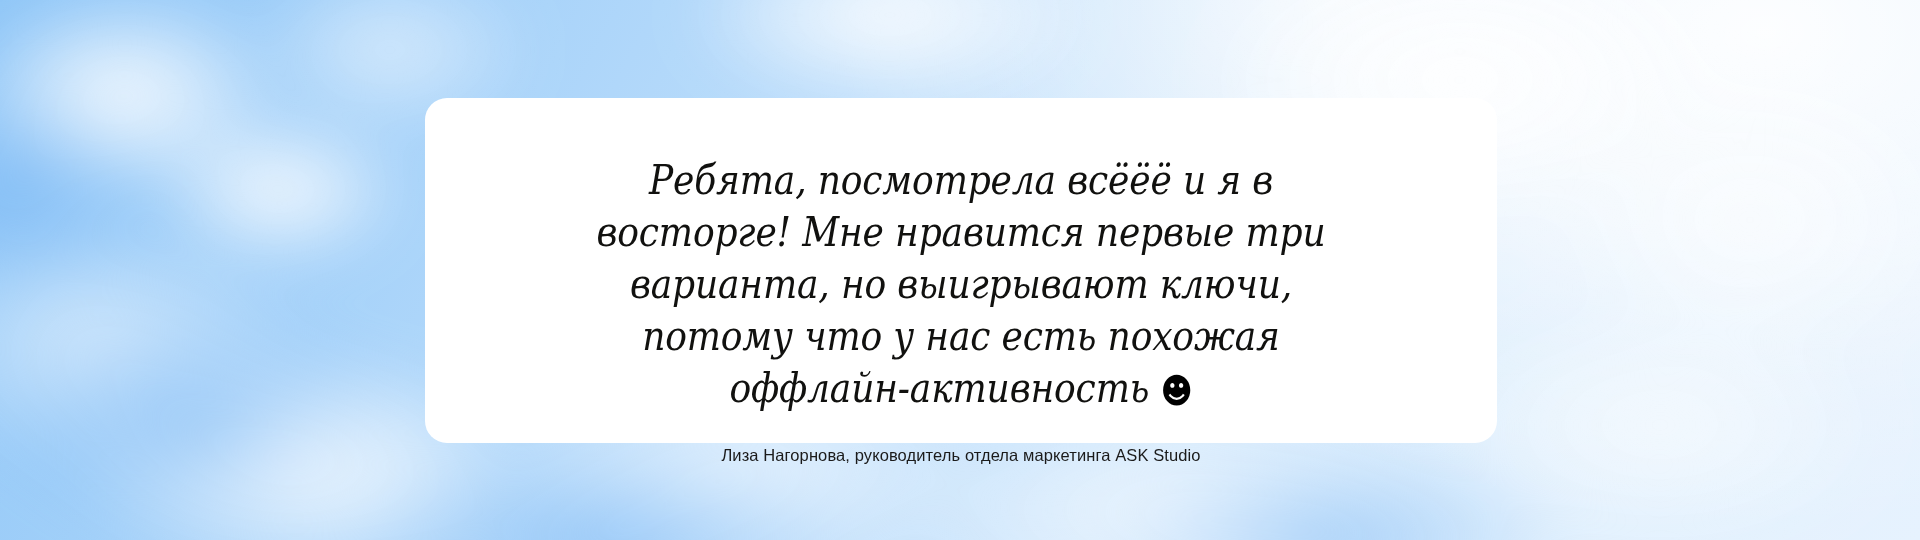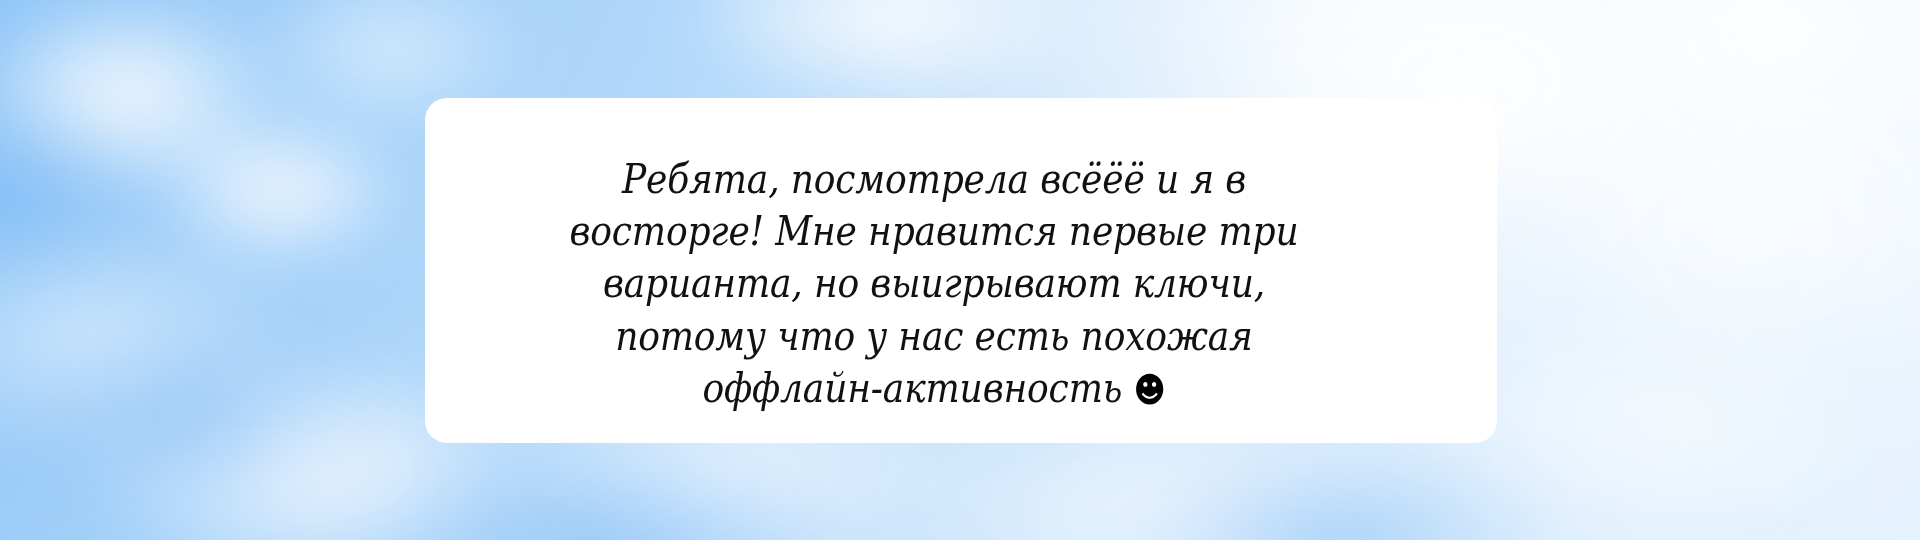--- a/index.html
+++ b/index.html
@@ -68,20 +68,21 @@
   
   #testimonial-card {
     position:absolute;
     left:425px;
     top:98px;
     width:1072px;
     height:345px;
     background:#FFFFFF;
     border-radius:22px;
     display:flex;
+    flex-direction:column;
     align-items:center;
     justify-content:flex-start;
     padding:40px 44px 30px;
   }
 
   #quote-text {
     width:100%;
     max-width:930px;
     margin-top:16px;
     font-family:"DejaVu Serif", "Liberation Serif", serif;
@@ -141,14 +142,15 @@
     <div class="cloud blue" style="left:420px;  top:520px;  width:520px; height:210px;"></div>
     <div class="cloud blue" style="left:-60px;  top:160px;  width:300px; height:220px;"></div>
     <div class="cloud blue" style="left:1180px; top:520px;  width:480px; height:200px;"></div>
   </div>
 </div>
 
 <div id="testimonial-card">
 
   <blockquote id="quote-text">Ребята, посмотрела всёёё и я в восторге! Мне нравится первые три варианта, но выигрывают ключи, потому что у нас есть похожая оффлайн-активность <span id="quote-smiley">☻</span></blockquote>
 
+  <div id="attribution">Лиза Нагорнова, руководитель отдела маркетинга ASK Studio</div>
 
 </div>
 
 </body></html>

